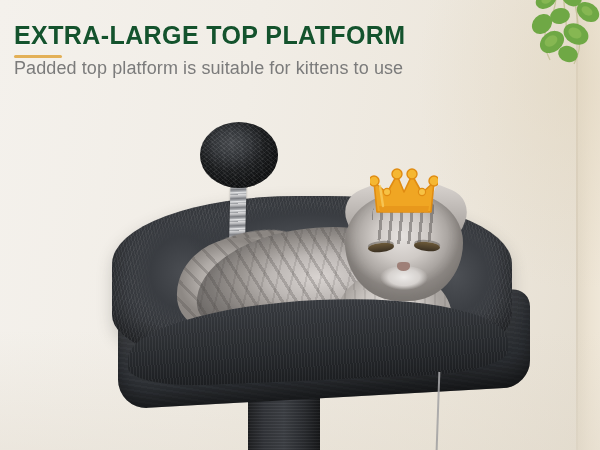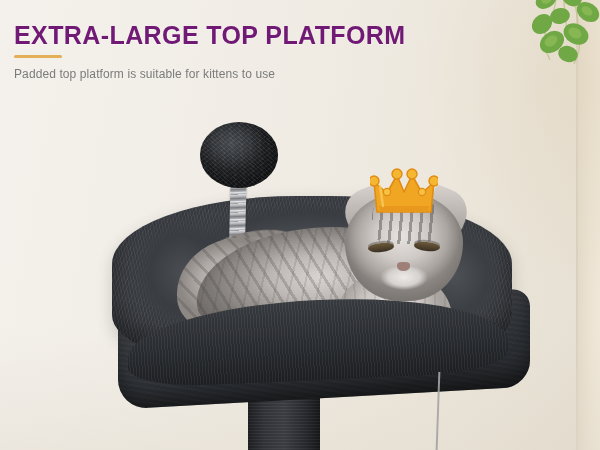--- a/index.html
+++ b/index.html
@@ -32,29 +32,29 @@
   }
   .floor-shade {
     position:absolute; left:0; bottom:0; width:600px; height:120px;
     background:linear-gradient(180deg,rgba(226,219,206,0) 0%,rgba(222,214,199,.35) 100%);
   }
 
   
   .header { position:absolute; left:14px; top:22px; width:470px; }
   .headline {
     font-size:25px; font-weight:bold; letter-spacing:.4px;
-    color:#701a75; line-height:1.05; white-space:nowrap;
+    color:#14532d; line-height:1.05; white-space:nowrap;
     text-shadow:0 1px 0 rgba(255,255,255,.35);
   }
   .accent-bar {
     margin-top:7px; width:48px; height:3px; border-radius:2px;
     background:#e3b057;
   }
   .subtitle {
-    margin-top:9px; font-size:12px; color:#7b7b7b; letter-spacing:.1px;
+    font-size:18px; color:#7b7b7b; letter-spacing:.1px;
     white-space:nowrap;
   }
 
   
   .plant { position:absolute; left:516px; top:-10px; width:90px; height:120px; }
 
   
   .tree { position:absolute; left:0; top:0; width:600px; height:450px; }
 
   .post {

